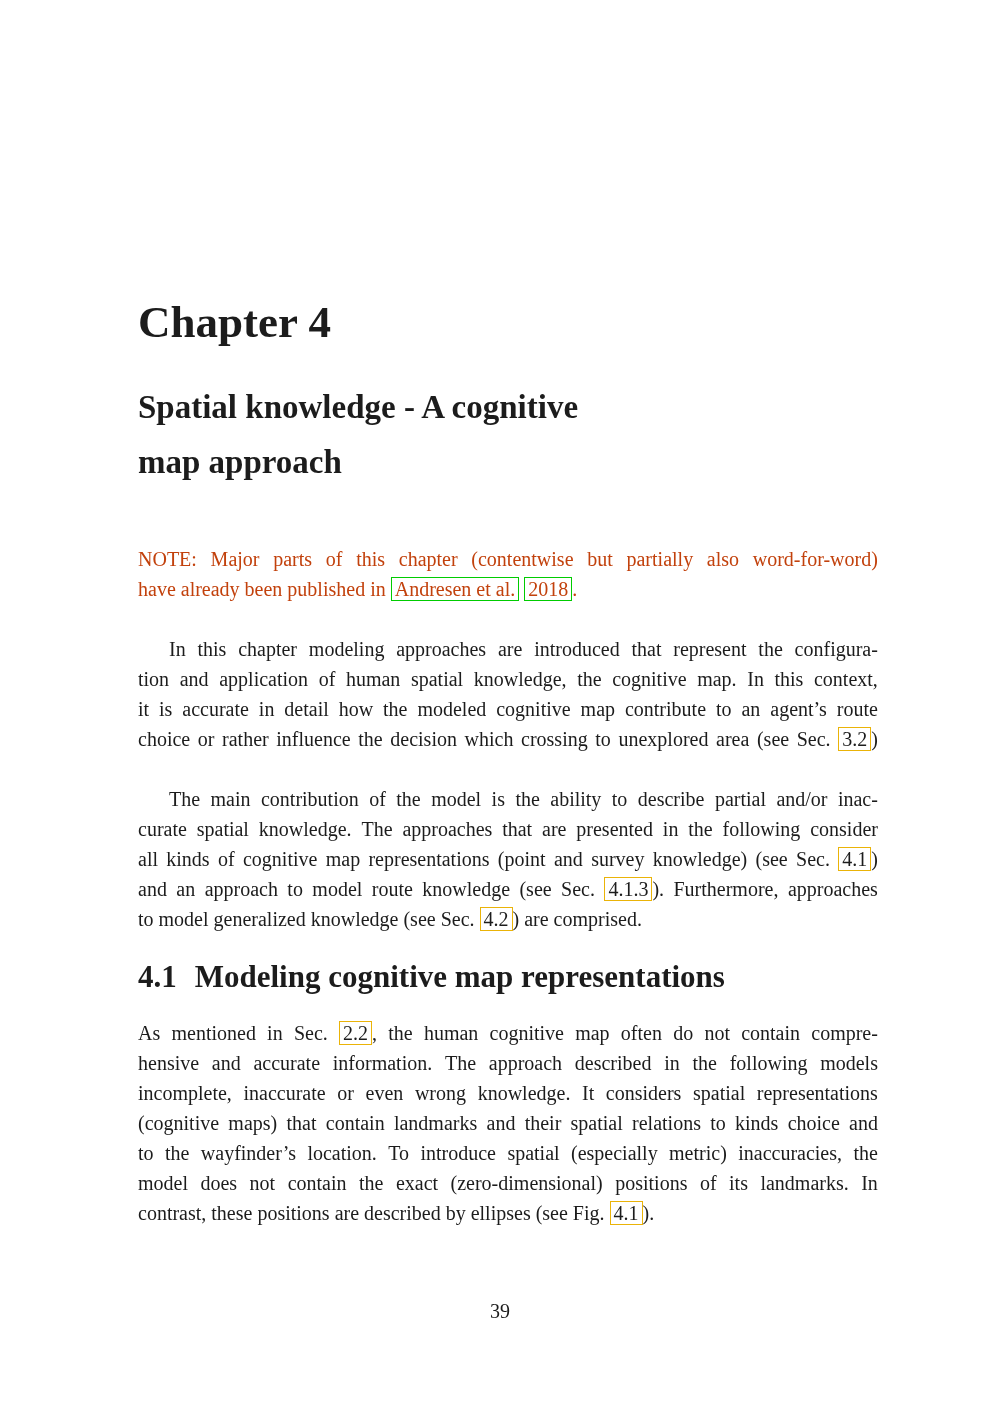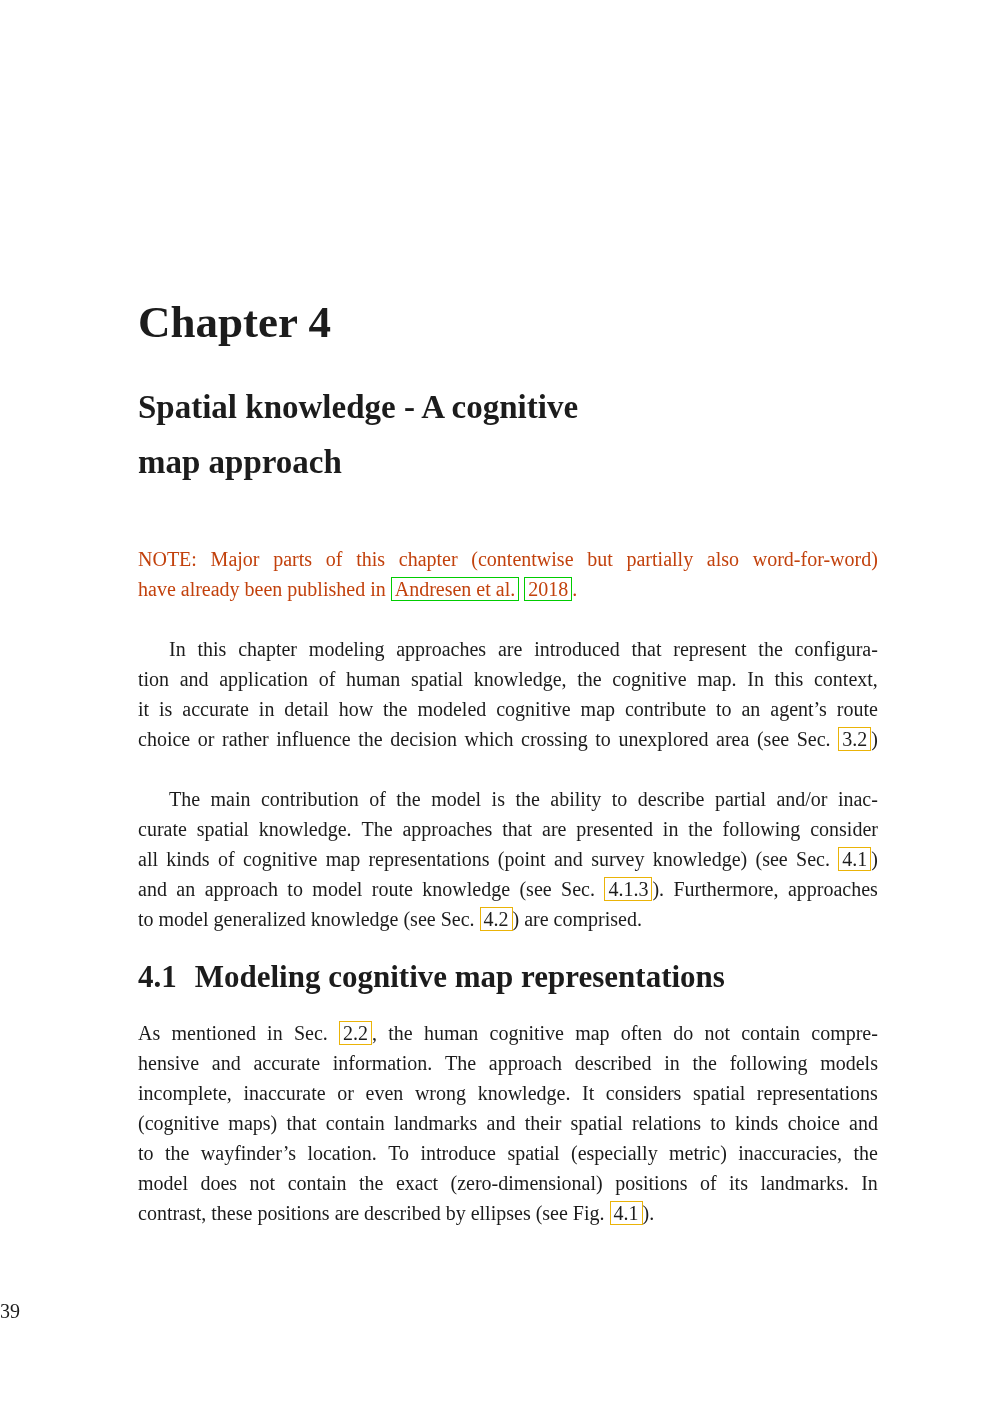--- a/index.html
+++ b/index.html
@@ -19,21 +19,21 @@
 
   #note-block  { top: 544px; color: #c2410c; }
   #para-1      { top: 634px; }
   #para-2      { top: 784px; }
   #section-heading { top: 958px; font-size: 31px; font-weight: bold; line-height: 38px; }
   #section-heading .secnum { margin-right: 18px; }
   #para-3      { top: 1018px; }
 
   #page-number {
     position: absolute; top: 1300px; left: 0; width: 1000px;
-    text-align: left; font-size: 20px;
+    text-align: center; font-size: 20px;
   }
 
   .tline { height: 30px; line-height: 30px; font-size: 20px; }
   .just  { display: flex; justify-content: space-between; align-items: baseline; flex-wrap: nowrap; }
   .last  { text-align: left; }
   .indent { padding-left: 31px; }
   .w { white-space: pre; }
 
   .box { padding: 0 3px; white-space: pre; }
   .box.green { border: 1.5px solid #00cc00; }

